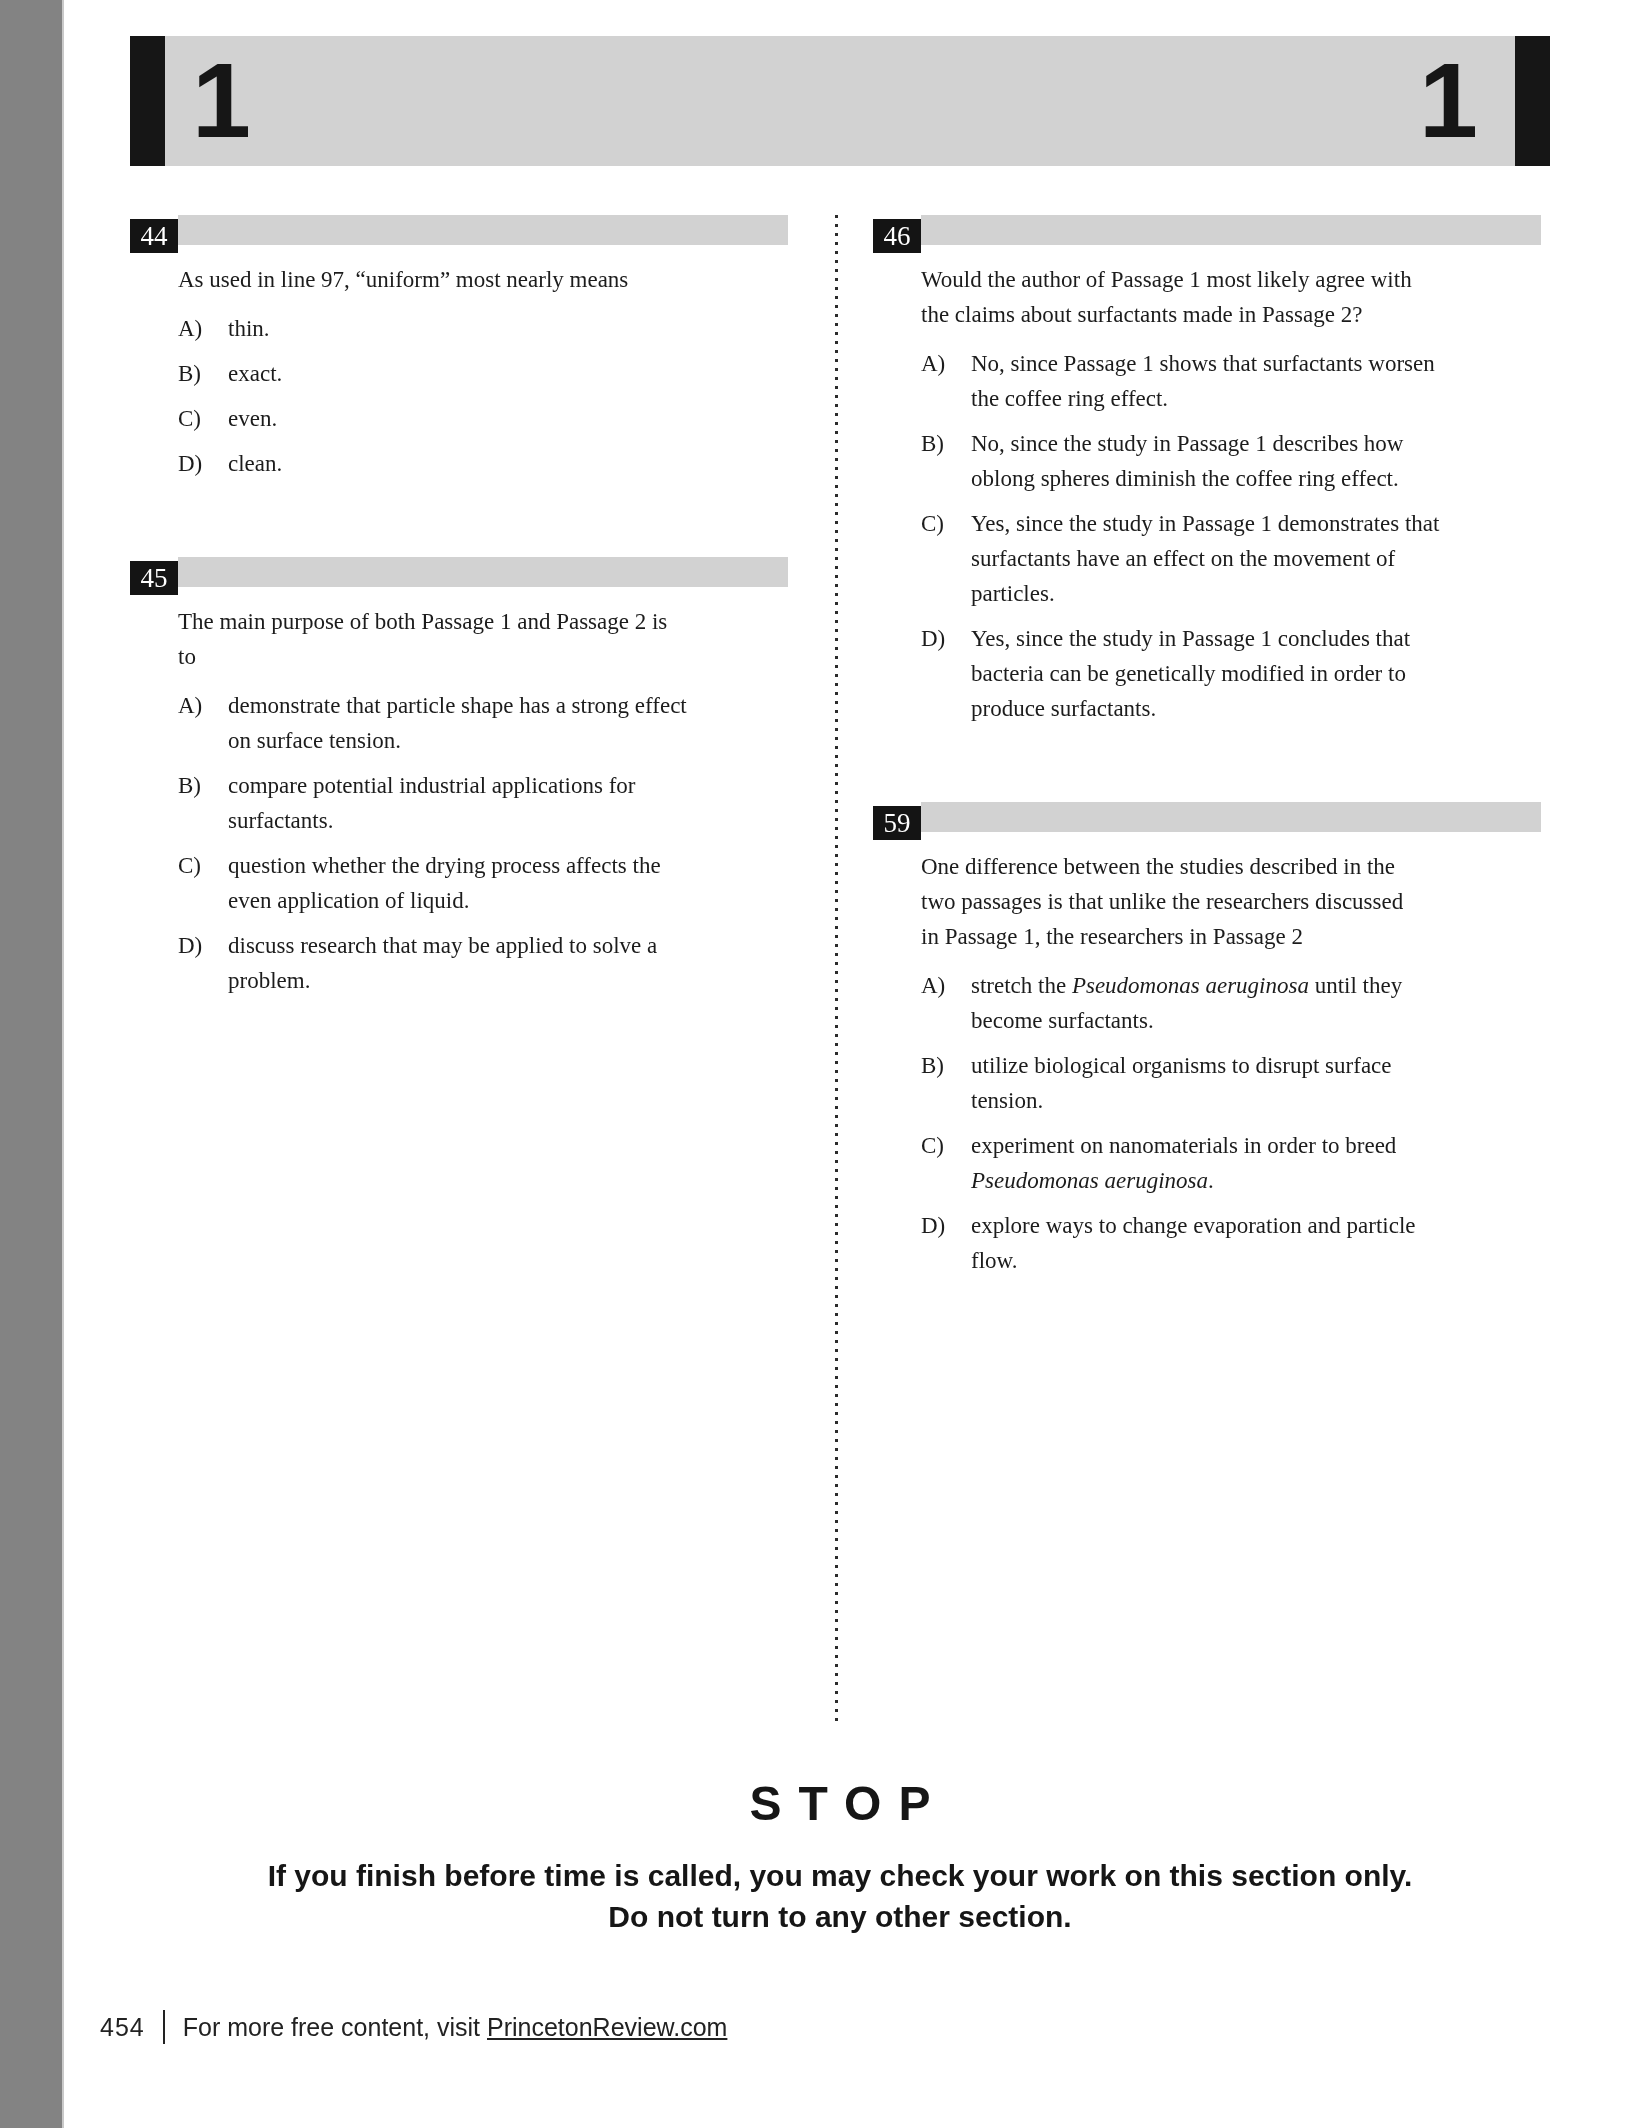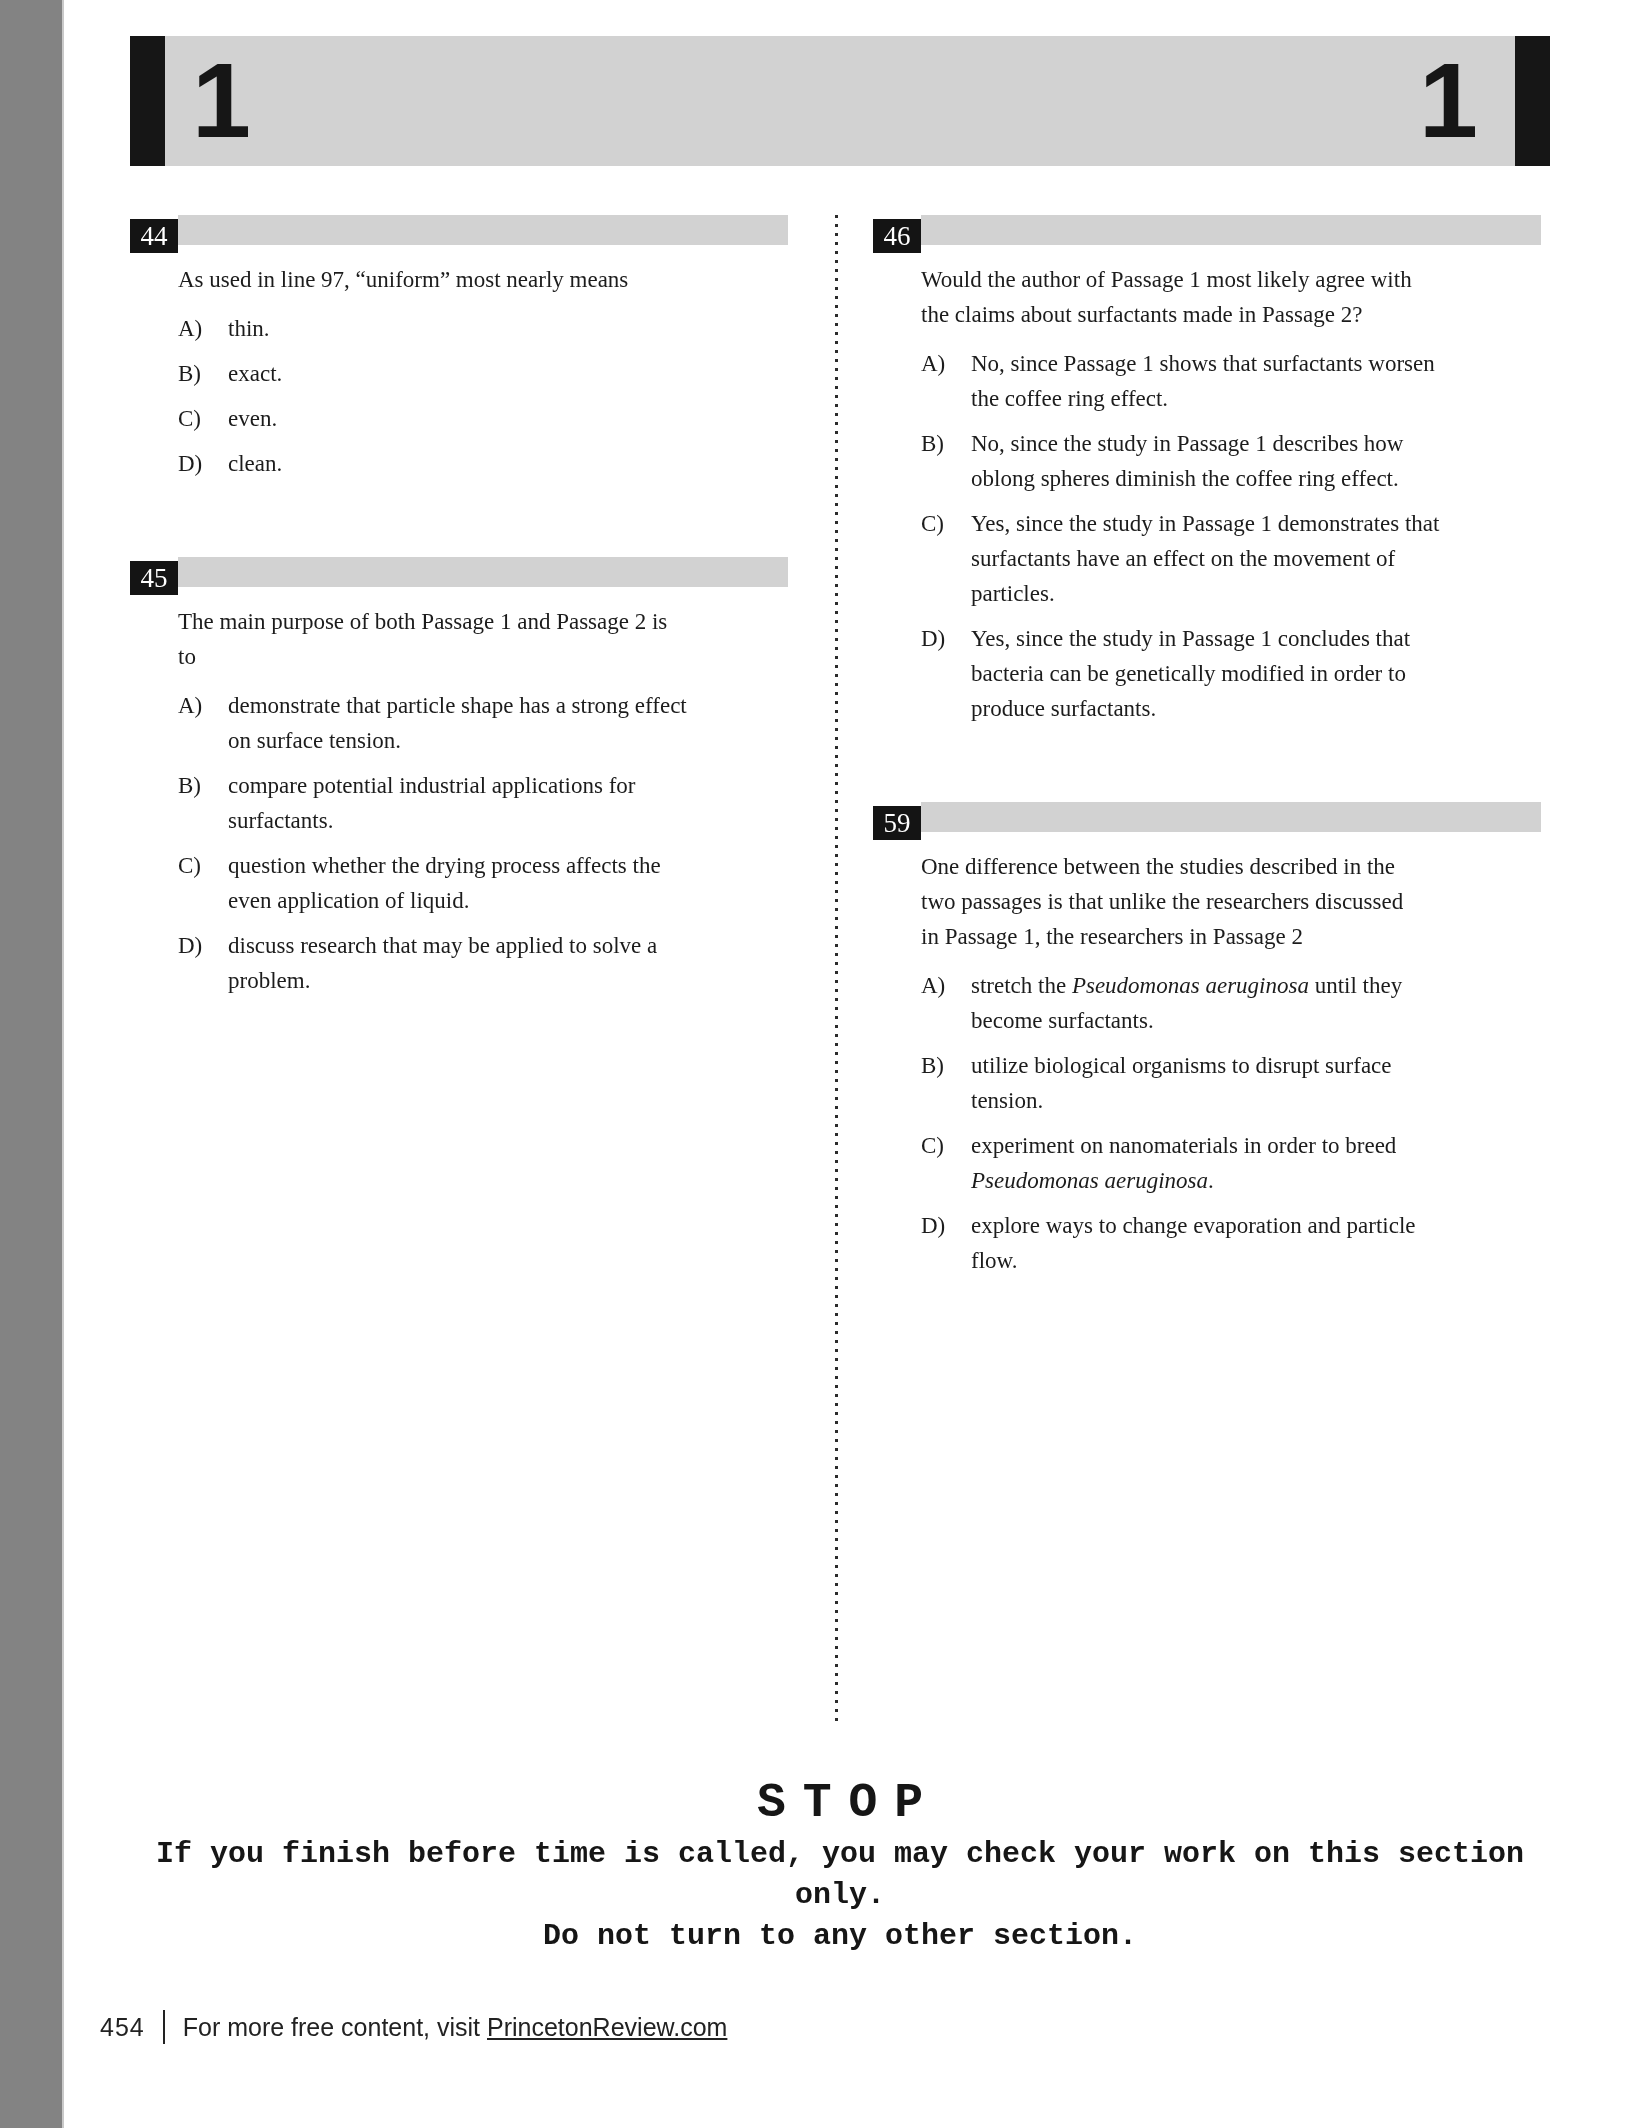--- a/index.html
+++ b/index.html
@@ -97,31 +97,31 @@
     white-space: pre-wrap;
   }
   .otext i { font-style: italic; }
 
   
   .stop {
     position: absolute;
     left: 130px; top: 1776px;
     width: 1420px;
     text-align: center;
-    font-family: Liberation Mono, monospace;
+    font-family: Liberation Sans, sans-serif;
     font-weight: bold;
     color: #161616;
   }
   .stop-title {
     font-size: 48px;
     letter-spacing: 17px;
     text-indent: 17px;
   }
   .stop-line { font-size: 30px; line-height: 41px; }
-  .stop-line.one { margin-top: 4px; }
+  .stop-line.one { margin-top: 24px; }
 
   
   .footer {
     position: absolute;
     left: 100px; top: 2010px;
     display: flex; align-items: center;
     font-family: "Liberation Sans", sans-serif;
     font-size: 25px;
     color: #222222;
   }

